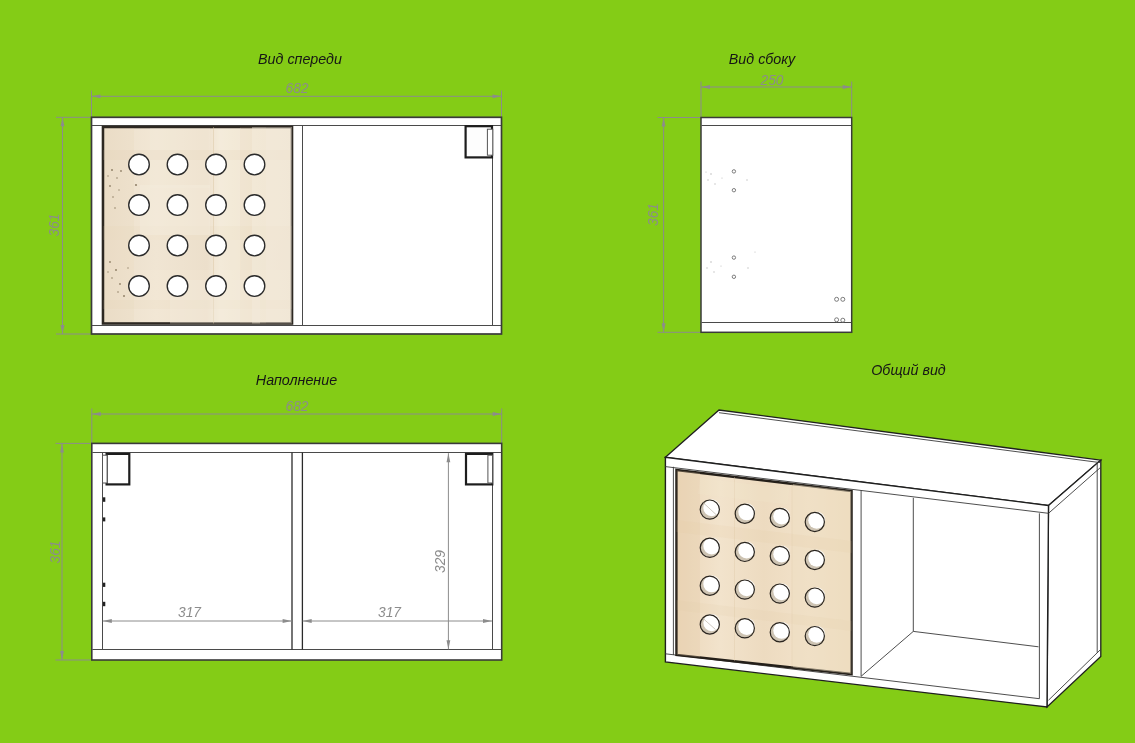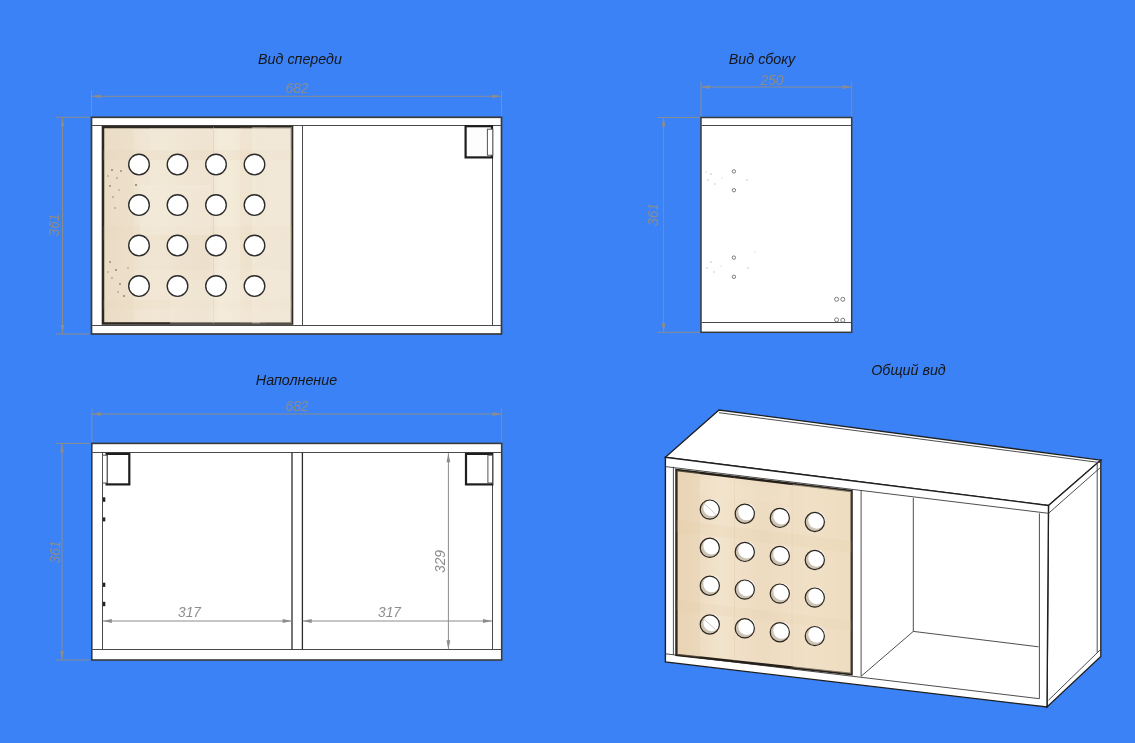--- a/index.html
+++ b/index.html
@@ -1,16 +1,16 @@
 <!DOCTYPE html>
 <html><head>
 <meta charset="utf-8">
 <style>
   html,body{margin:0;padding:0;background:#ffffff;}
-  #page{position:relative;width:1135px;height:743px;background:#3b82f6;overflow:hidden;}
+  #page{position:relative;width:1135px;height:743px;background:#84cc16;overflow:hidden;}
   svg{position:absolute;left:0;top:0;}
   text{font-family:"Liberation Sans",sans-serif;font-style:italic;}
   .t{fill:#161616;font-size:14.3px;}
   .d{fill:#8c8c8c;font-size:13.8px;}
 </style>
 </head>
 <body>
 <div id="page">
 <svg width="1135" height="743" viewBox="0 0 1135 743">
 <defs>

